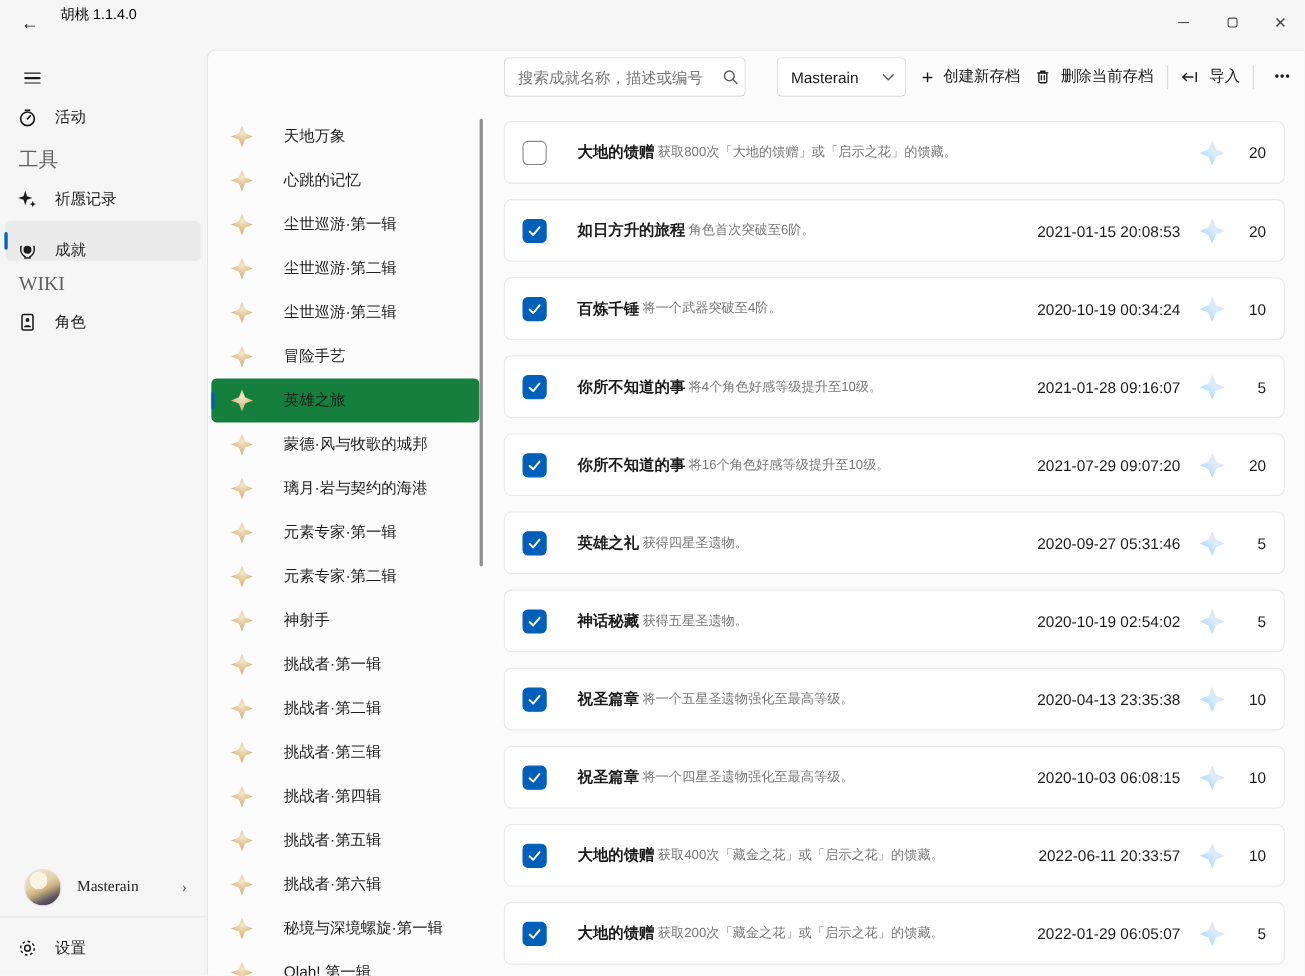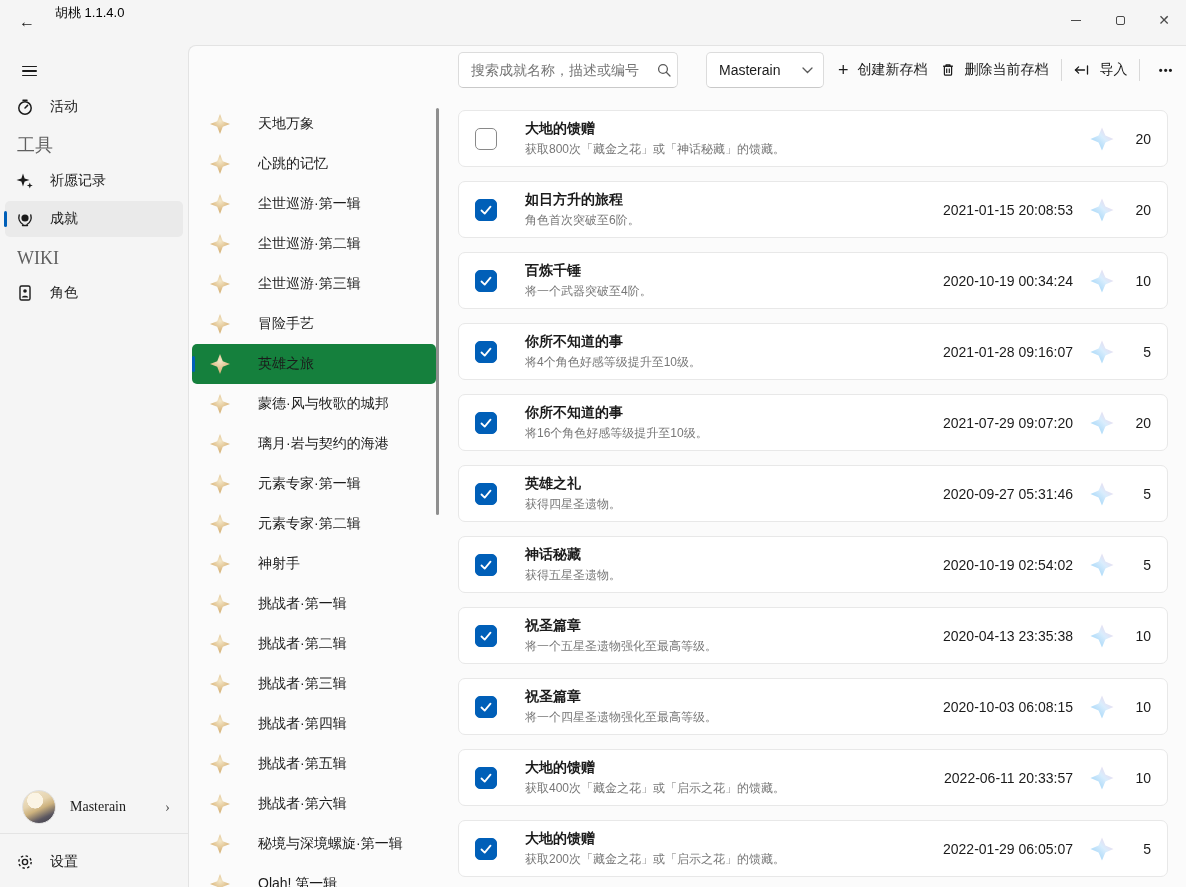--- a/index.html
+++ b/index.html
@@ -19,21 +19,21 @@
   .win-btn{width:44px;height:40px;display:flex;align-items:center;justify-content:center;color:#4a4a4a;}
   .glyph-min{width:10px;height:1px;background:#4a4a4a;display:block;}
   .glyph-max{width:9px;height:9px;border:1px solid #4a4a4a;border-radius:2px;display:block;}
 
   
   .sidebar{position:absolute;left:0;top:45px;width:188px;bottom:0;font-family:Liberation Serif, serif;}
   .hamburger{position:absolute;left:14px;top:12px;width:30px;height:28px;display:flex;flex-direction:column;justify-content:center;gap:3px;align-items:center;border-radius:4px;}
   .hamburger i{display:block;width:15px;height:1.6px;background:#1b1b1b;border-radius:1px;}
   .nav{position:absolute;left:0;top:42px;width:188px;}
   .nav-item{position:relative;height:36px;margin:2px 5px;display:flex;align-items:center;gap:16px;padding-left:11px;border-radius:5px;}
-  .nav-item.selected{background:#eaeaea;}
+  .nav-item.selected{background:#eaeaea;align-items:flex-end;}
   .nav-item .pill{display:none;position:absolute;left:-1px;top:10px;width:3px;height:16px;border-radius:2px;background:var(--accent);}
   .nav-item.selected .pill{display:block;}
   .nav-label{font-size:14px;}
   .nav-header{height:34px;display:flex;align-items:flex-end;padding:0 0 4px 17px;font-size:18px;color:#5f5f5f;}
   .nav-ico{width:18px;height:18px;flex:0 0 18px;}
 
   .user-row{position:absolute;left:0;top:738px;width:188px;height:48px;display:flex;align-items:center;}
   .avatar{width:34px;height:34px;border-radius:50%;margin-left:22px;
     background:
       radial-gradient(circle at 38% 30%,#fbf4e4 0 26%,rgba(0,0,0,0) 27%),
@@ -74,21 +74,21 @@
   .plus-glyph{font-size:18px;font-weight:400;line-height:1;}
   .more-btn{width:44px;letter-spacing:1px;font-weight:700;color:#1b1b1b;}
 
   
   .ach-list{position:absolute;left:458px;top:110px;width:710px;display:flex;flex-direction:column;gap:14px;}
   .card{height:57px;background:var(--card-bg);border:1px solid var(--card-border);border-radius:7px;display:flex;align-items:center;padding:0 16px;}
   .cb{width:22px;height:22px;border-radius:5px;border:1px solid #898989;background:#fff;flex:0 0 22px;display:flex;align-items:center;justify-content:center;}
   .cb .tick{visibility:hidden;}
   .cb.checked{background:var(--accent);border-color:var(--accent);}
   .cb.checked .tick{visibility:visible;}
-  .card-text{flex:1;margin-left:28px;display:flex;flex-direction:column;gap:3px;min-width:0;}
+  .card-text{flex:1;margin-left:28px;display:flex;flex-direction:row;gap:3px;min-width:0;}
   .card-title{font-size:14px;font-weight:700;color:#1b1b1b;white-space:nowrap;}
   .card-desc{font-size:12px;color:var(--text-secondary);white-space:nowrap;}
   .card-date{font-size:14px;color:#1b1b1b;white-space:nowrap;margin-right:16px;}
   .gem{width:26px;height:26px;flex:0 0 26px;}
   .card-count{width:26px;margin-left:10px;text-align:right;font-size:14px;color:#1b1b1b;}
 
   svg{display:block;}
 </style>
 </head>
 <body>
@@ -326,21 +326,21 @@
 <div class="ach-list">
 
   <div class="card">
     <span class="cb">
         <svg class="tick" width="14" height="14" viewBox="0 0 14 14" fill="none" stroke="#fff" stroke-width="1.8" stroke-linecap="round" stroke-linejoin="round">
           <polyline points="2.5,7.5 5.7,10.6 11.5,3.6"></polyline>
         </svg>
       </span>
     <div class="card-text">
         <div class="card-title">大地的馈赠</div>
-        <div class="card-desc">获取800次「藏金之花」或「神话秘藏」的馈藏。</div>
+        <div class="card-desc">获取800次「大地的馈赠」或「启示之花」的馈藏。</div>
       </div>
     <div class="card-date"></div>
     <svg class="gem" viewBox="0 0 26 26">
         <use href="#gemPath" fill="url(#gemGrad)"></use>
       </svg>
     <div class="card-count">20</div>
   </div>
 
   <div class="card">
     <span class="cb checked">

